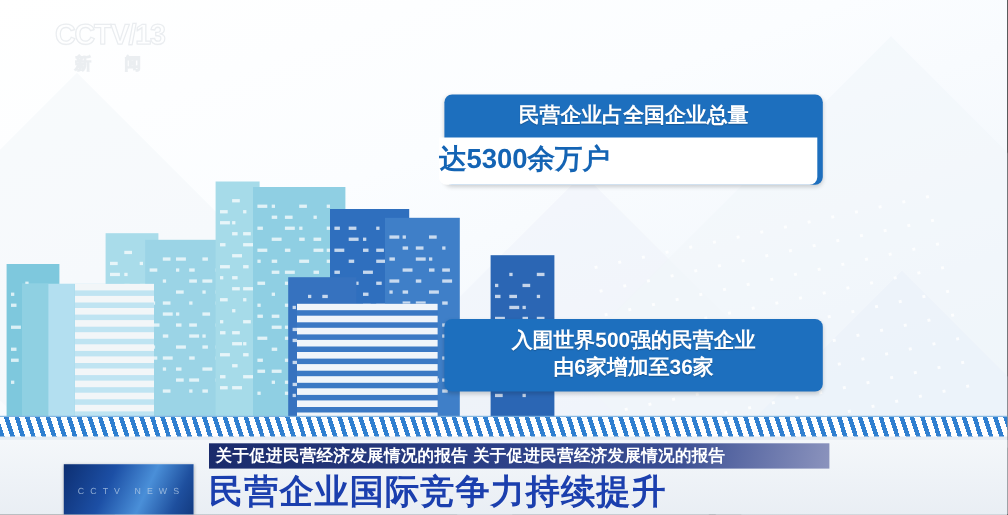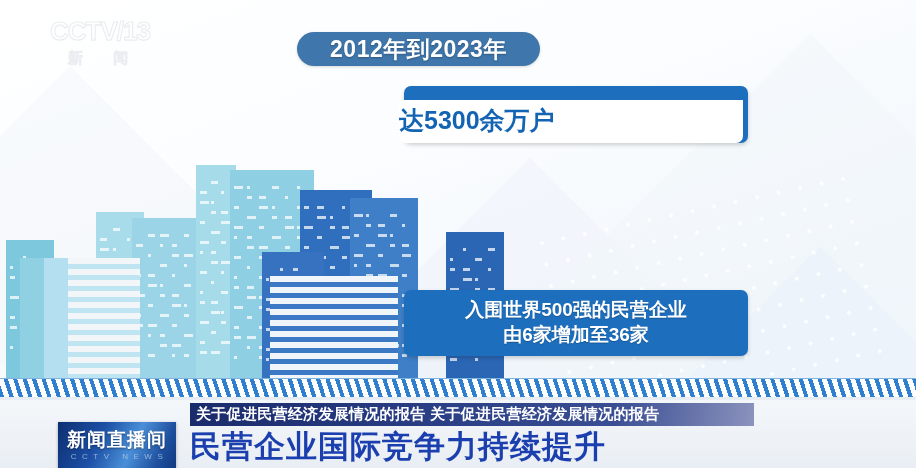--- a/index.html
+++ b/index.html
@@ -509,39 +509,36 @@
     </div>
 
   <div id="band"></div>
   <div id="bandshadow"></div>
 
   <div id="logo">
     <div class="lt">CCTV/13</div>
     <div class="lb">新 闻</div>
   </div>
 
-  <div id="pill">
-    <span>2012年到2023年</span>
-  </div>
 
   <div class="ibox" id="box1">
+    <div class="ln">民营企业占全国企业总量</div>
     <div class="hl">达5300余万户</div>
   </div>
 
 
   <div class="ibox" id="box3">
     <div class="ln">入围世界500强的民营企业</div>
     <div class="ln">由6家增加至36家</div>
   </div>
 
   <div id="lower"></div>
   <div id="subbar">
     <span>关于促进民营经济发展情况的报告 关于促进民营经济发展情况的报告</span>
   </div>
   <div id="headline">
     <span>民营企业国际竞争力持续提升</span>
   </div>
   <div id="badge">
-    <div class="bt">新闻直播间</div>
     <div class="bb">CCTV NEWS</div>
   </div>
 
 </div>
 
 </body></html>

